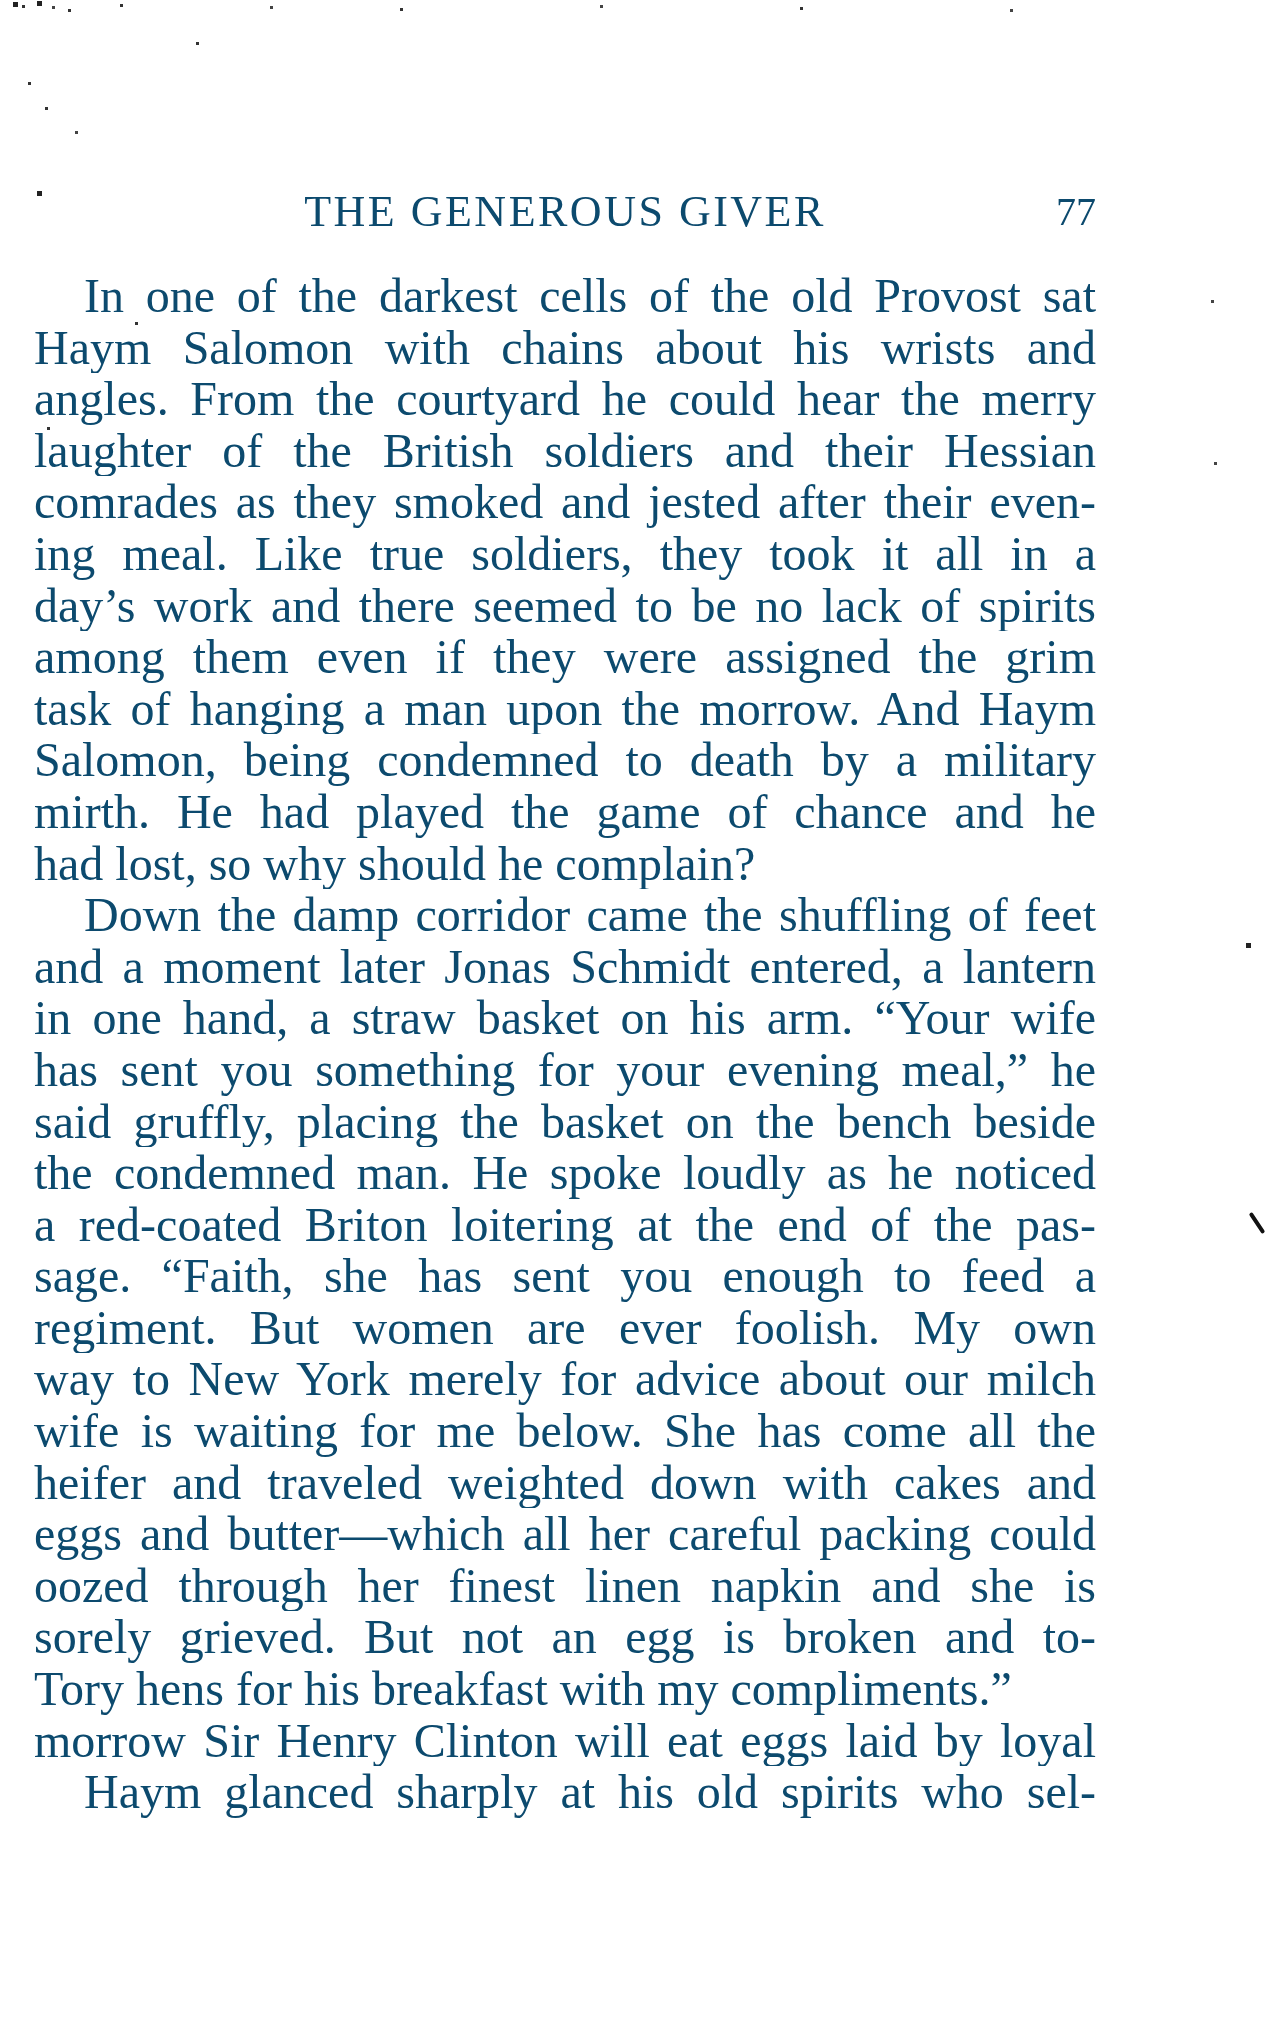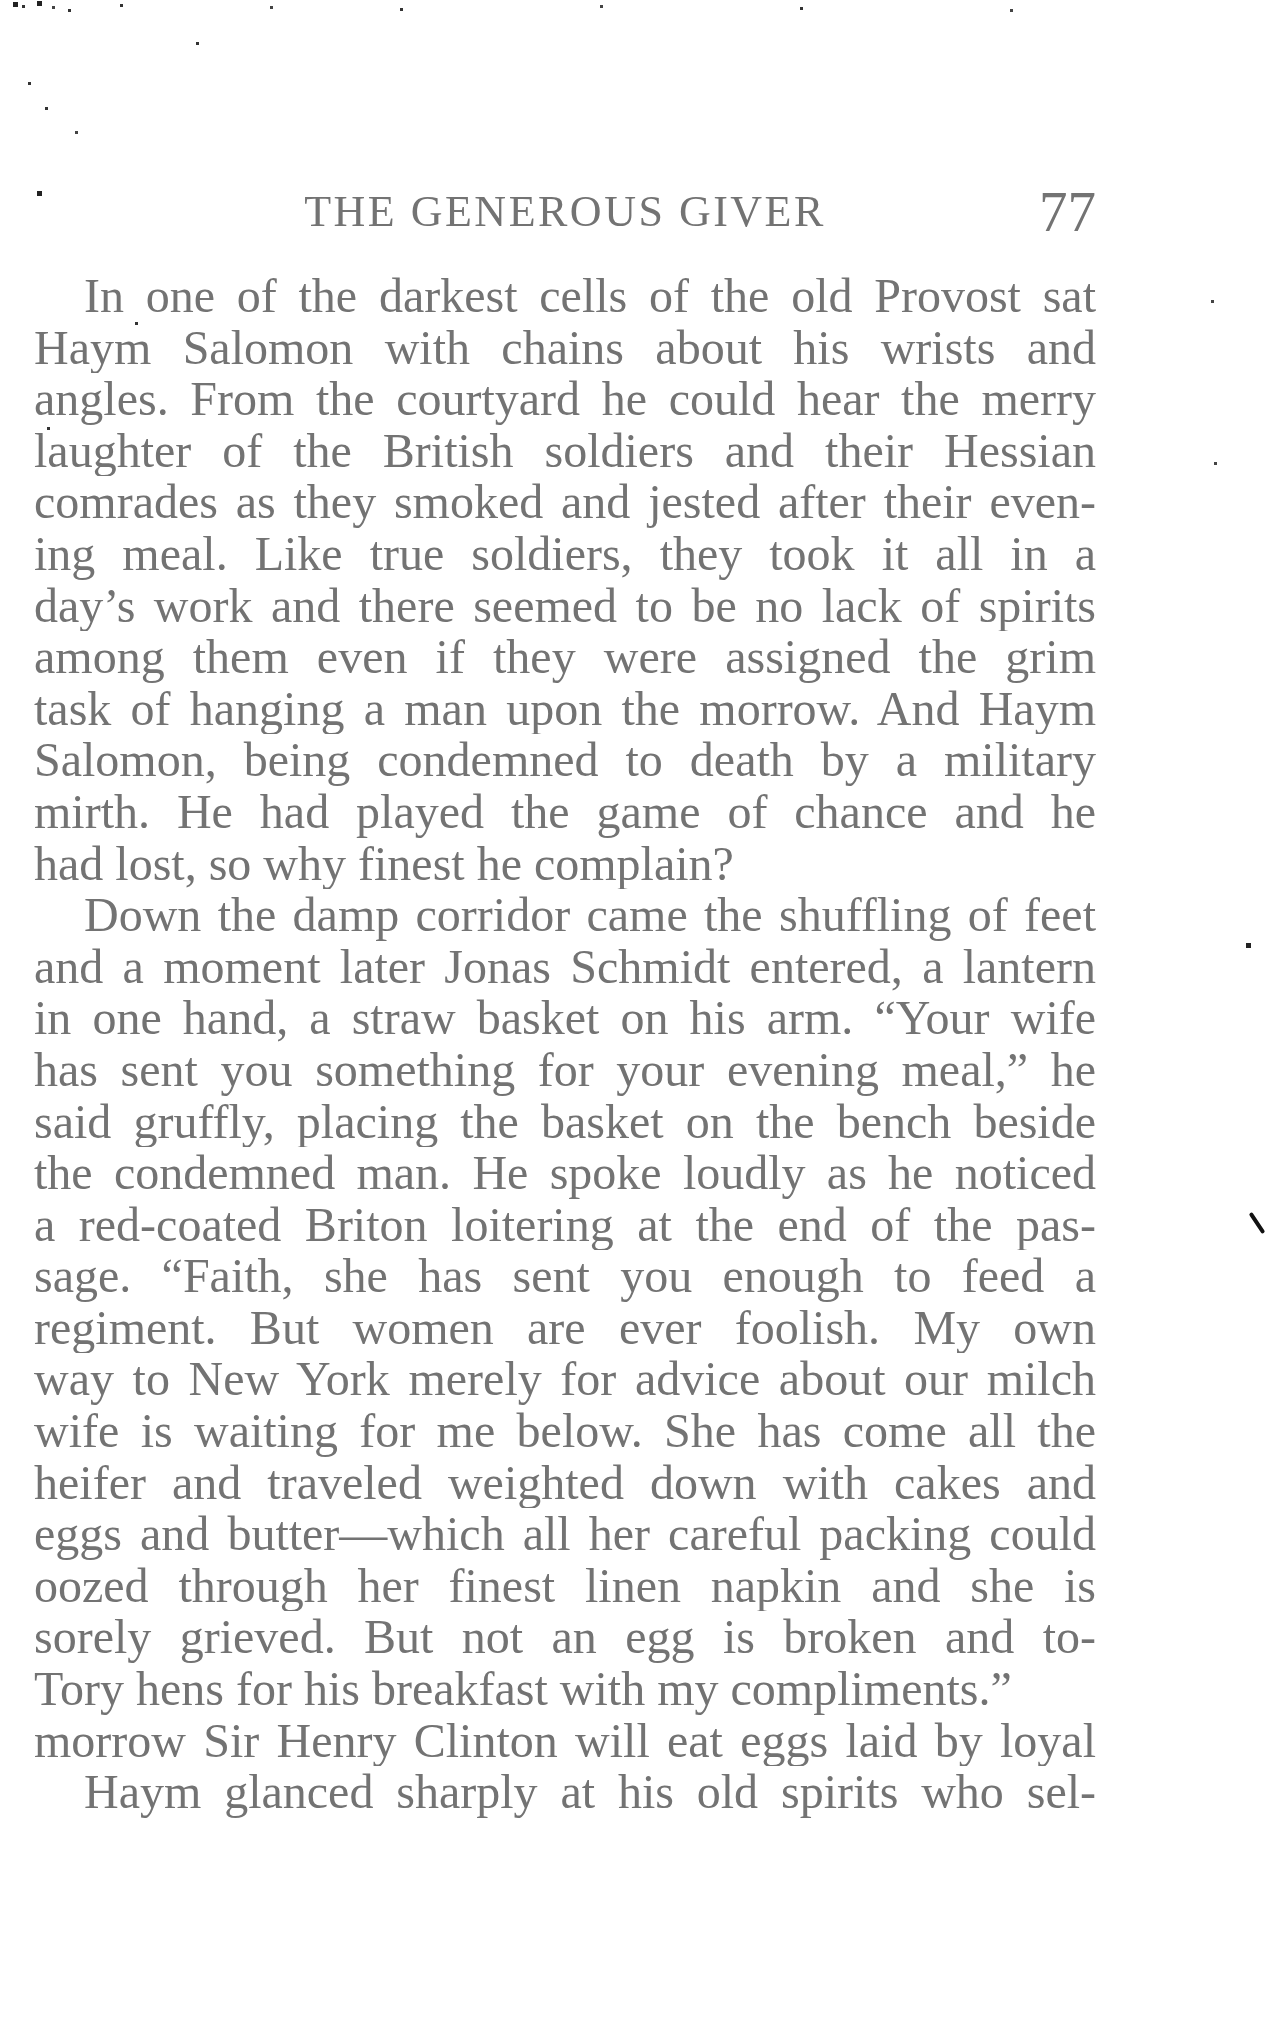--- a/index.html
+++ b/index.html
@@ -7,42 +7,42 @@
     padding: 0;
     background: #ffffff;
   }
   .page {
     position: relative;
     width: 1281px;
     height: 2034px;
     background: #ffffff;
     overflow: hidden;
     font-family: "Liberation Serif", "DejaVu Serif", serif;
-    color: #737373;
+    color: #0c4a6e;
   }
   
   .header {
     position: absolute;
     left: 34px;
     top: 188px;
     width: 1062px;
     height: 48px;
   }
   .header .title {
     text-align: center;
     font-size: 44px;
     line-height: 48px;
     letter-spacing: 2.5px;
     white-space: nowrap;
   }
   .header .pagenum {
     position: absolute;
     right: 0;
     top: 0;
-    font-size: 57px;
+    font-size: 40px;
     line-height: 48px;
   }
   
   .text-block {
     position: absolute;
     left: 34px;
     top: 270px;
     width: 1062px;
   }
   .line {
@@ -122,21 +122,21 @@
         <div class="line">Haym Salomon with chains about his wrists and</div>
         <div class="line">angles.  From the courtyard he could hear the merry</div>
         <div class="line">laughter of the British soldiers and their Hessian</div>
         <div class="line">comrades as they smoked and jested after their even-</div>
         <div class="line">ing meal.  Like true soldiers, they took it all in a</div>
         <div class="line">day’s work and there seemed to be no lack of spirits</div>
         <div class="line">among them even if they were assigned the grim</div>
         <div class="line">task of hanging a man upon the morrow.  And Haym</div>
         <div class="line">Salomon, being condemned to death by a military</div>
         <div class="line">mirth.  He had played the game of chance and he</div>
-        <div class="line noj">had lost, so why finest he complain?</div>
+        <div class="line noj">had lost, so why should he complain?</div>
       </div>
       <div>
         <div class="line ind">Down the damp corridor came the shuffling of feet</div>
         <div class="line">and a moment later Jonas Schmidt entered, a lantern</div>
         <div class="line">in one hand, a straw basket on his arm.  “Your wife</div>
         <div class="line">has sent you something for your evening meal,” he</div>
         <div class="line">said gruffly, placing the basket on the bench beside</div>
         <div class="line">the condemned man.  He spoke loudly as he noticed</div>
         <div class="line">a red-coated Briton loitering at the end of the pas-</div>
         <div class="line">sage.  “Faith, she has sent you enough to feed a</div>

